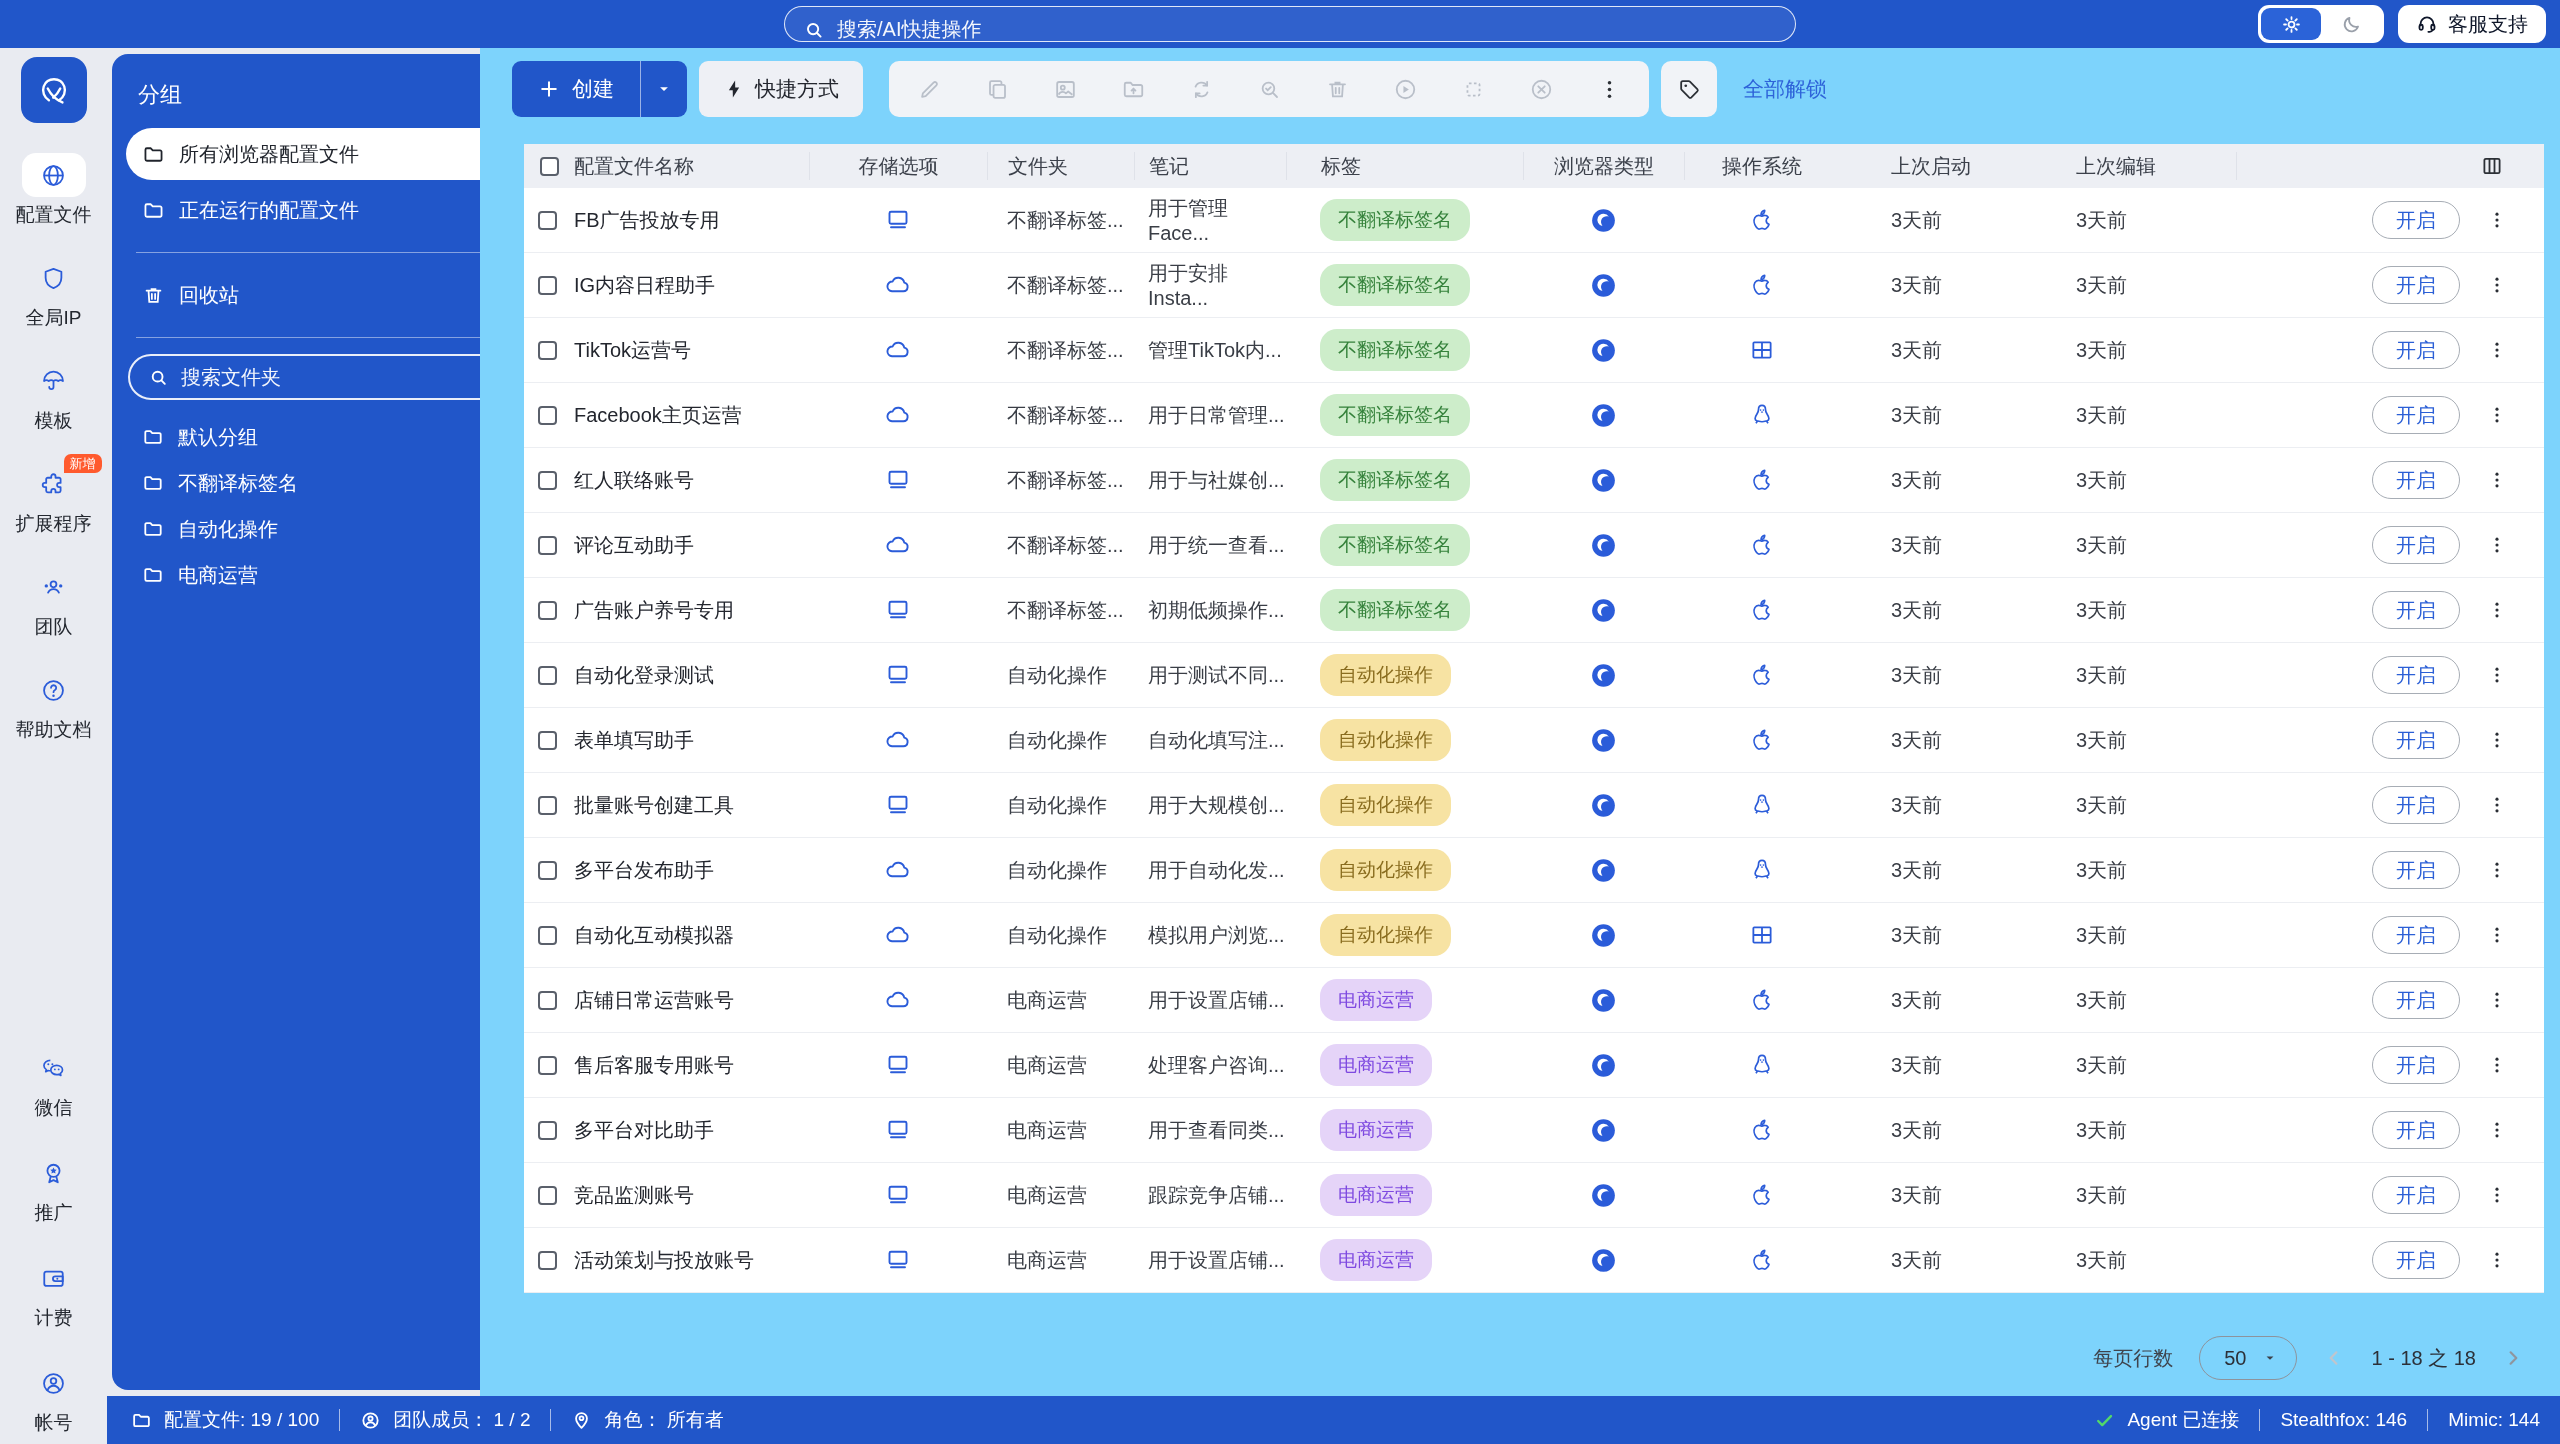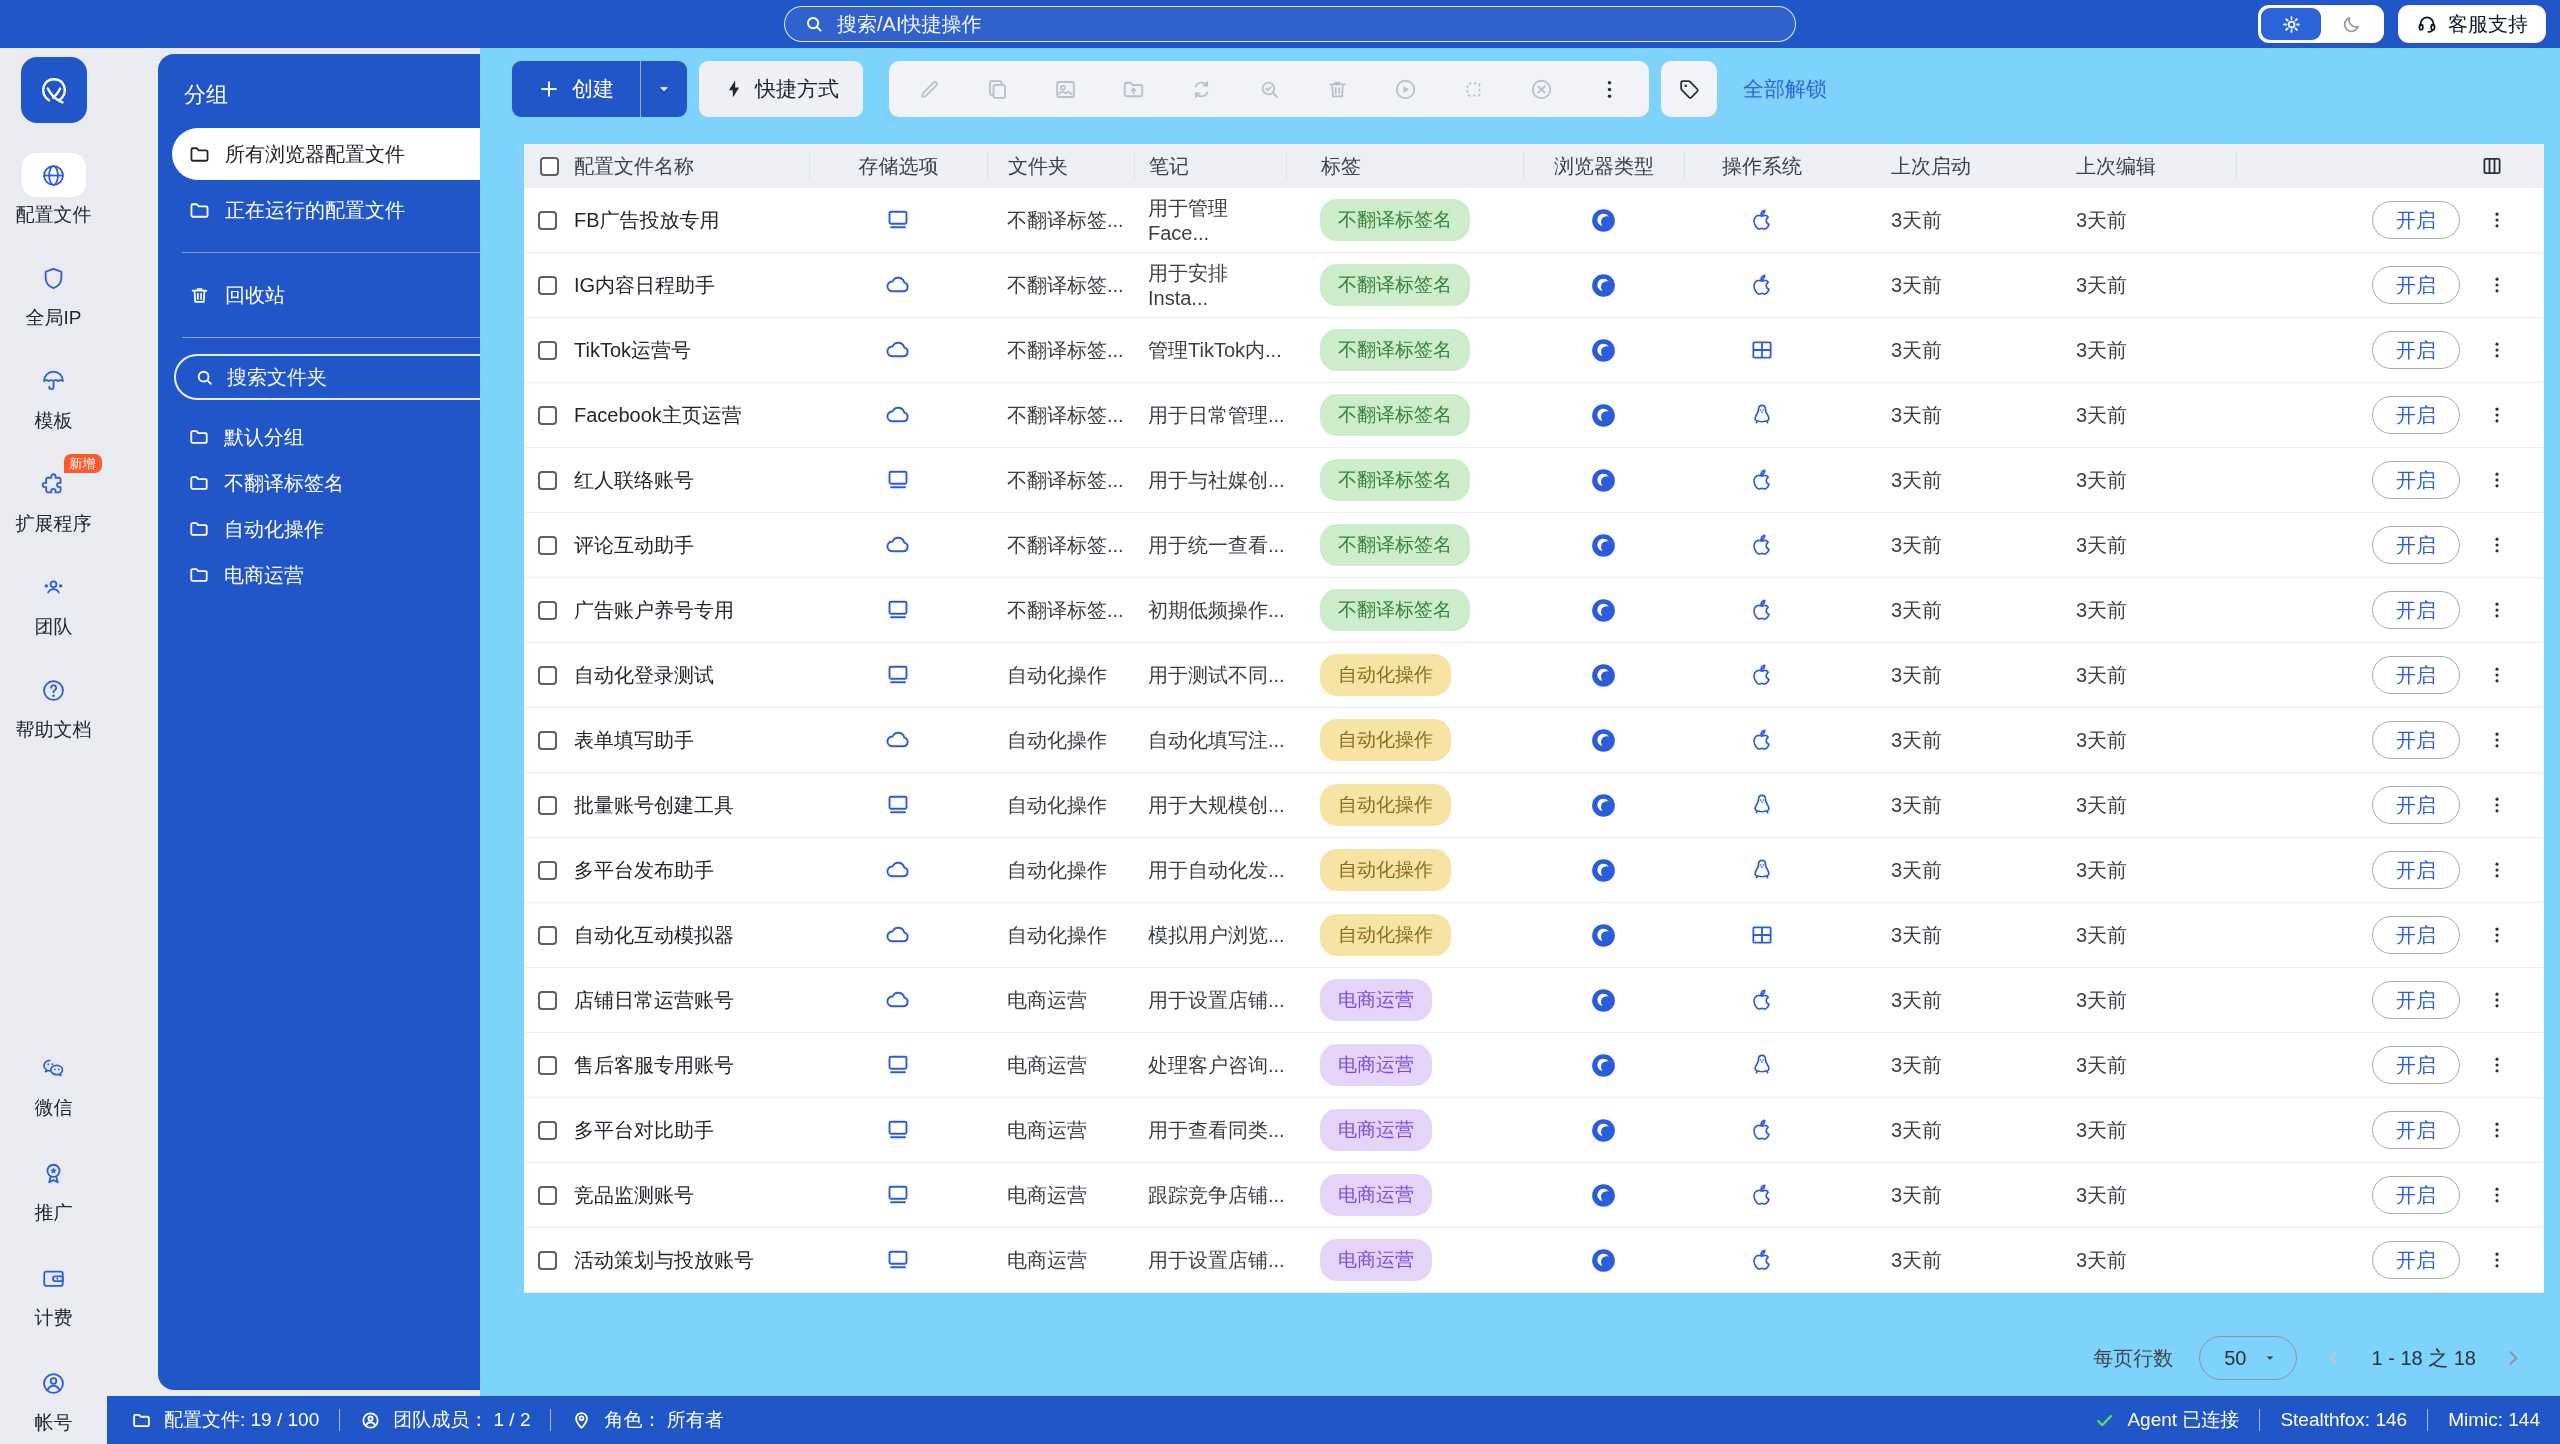--- a/index.html
+++ b/index.html
@@ -11,21 +11,21 @@
     --cols:46px 239px 178px 147px 152px 237px 161px 155px 185px 212px 1fr;
   }
   svg.ic{ display:block; }
   svg.ic *{ vector-effect:non-scaling-stroke; }
 
   
   .topbar{ position:absolute; left:0; top:0; right:0; height:48px; background:var(--blue);
     display:flex; align-items:center; z-index:5; }
   .search-pill{ position:absolute; left:784px; top:6px; width:1012px; height:36px;
     border:1.5px solid rgba(255,255,255,.85); border-radius:18px; background:rgba(255,255,255,.07);
-    display:flex; align-items:center; padding:0 18px; gap:12px; }
+    display:flex; align-items:flex-end; padding:0 18px; gap:12px; }
   .search-pill svg{ width:22px; height:22px; color:#fff; flex:none; }
   .search-pill input{ background:transparent; border:none; outline:none; color:#fff;
     font-size:20px; width:100%; font-family:inherit; }
   .search-pill input::placeholder{ color:rgba(255,255,255,.95); }
   .topbar-right{ position:absolute; right:14px; top:5px; display:flex; gap:14px; align-items:center; }
   .theme-toggle{ background:#fff; border-radius:11px; height:38px; display:flex; align-items:center; padding:3px; }
   .theme-btn{ width:60px; height:32px; border-radius:9px; display:flex; align-items:center; justify-content:center; }
   .theme-btn.sel{ background:#2b63d8; color:#fff; }
   .theme-btn.unsel{ color:#9aa0aa; }
   .theme-btn svg{ width:21px; height:21px; }
@@ -45,21 +45,21 @@
   .rail-ic-wrap{ width:64px; height:44px; display:flex; align-items:center; justify-content:center;
     border-radius:14px; color:var(--blue-icon); position:relative; }
   .rail-item.active .rail-ic-wrap{ background:#fff; }
   .rail-ic-wrap svg{ width:27px; height:27px; }
   .rail-label{ font-size:19px; color:#23272f; white-space:nowrap; }
   .rail-badge{ position:absolute; top:-8px; right:-16px; background:#ff5a2e; color:#fff;
     font-size:13px; line-height:1; padding:3px 6px; border-radius:7px 7px 7px 0; }
 
   
   .panel{ position:absolute; left:112px; top:54px; bottom:54px; width:419px;
-    background:var(--blue); border-radius:16px; color:#fff; overflow:hidden;margin-left:46px; }
+    background:var(--blue); border-radius:16px; color:#fff; overflow:hidden; }
   .panel-head{ display:flex; align-items:center; justify-content:space-between; padding:26px 26px 14px; }
   .panel-title{ font-size:22px; font-weight:500; }
   .panel-add{ color:#fff; cursor:pointer; } .panel-add svg{ width:26px; height:26px; }
   .pin-item{ display:flex; align-items:center; gap:14px; height:52px; margin:4px 14px;
     padding:0 16px; border-radius:26px; font-size:20px; cursor:pointer; }
   .pin-item svg{ width:23px; height:23px; flex:none; }
   .pin-item .cnt{ margin-left:auto; font-size:19px; }
   .pin-item.selected{ background:#fff; color:#20242c; }
   .panel-div{ height:1px; background:rgba(255,255,255,.45); margin:16px 24px; }
   .panel-search{ margin:6px 16px 14px; height:46px; border:2px solid rgba(255,255,255,.9);

